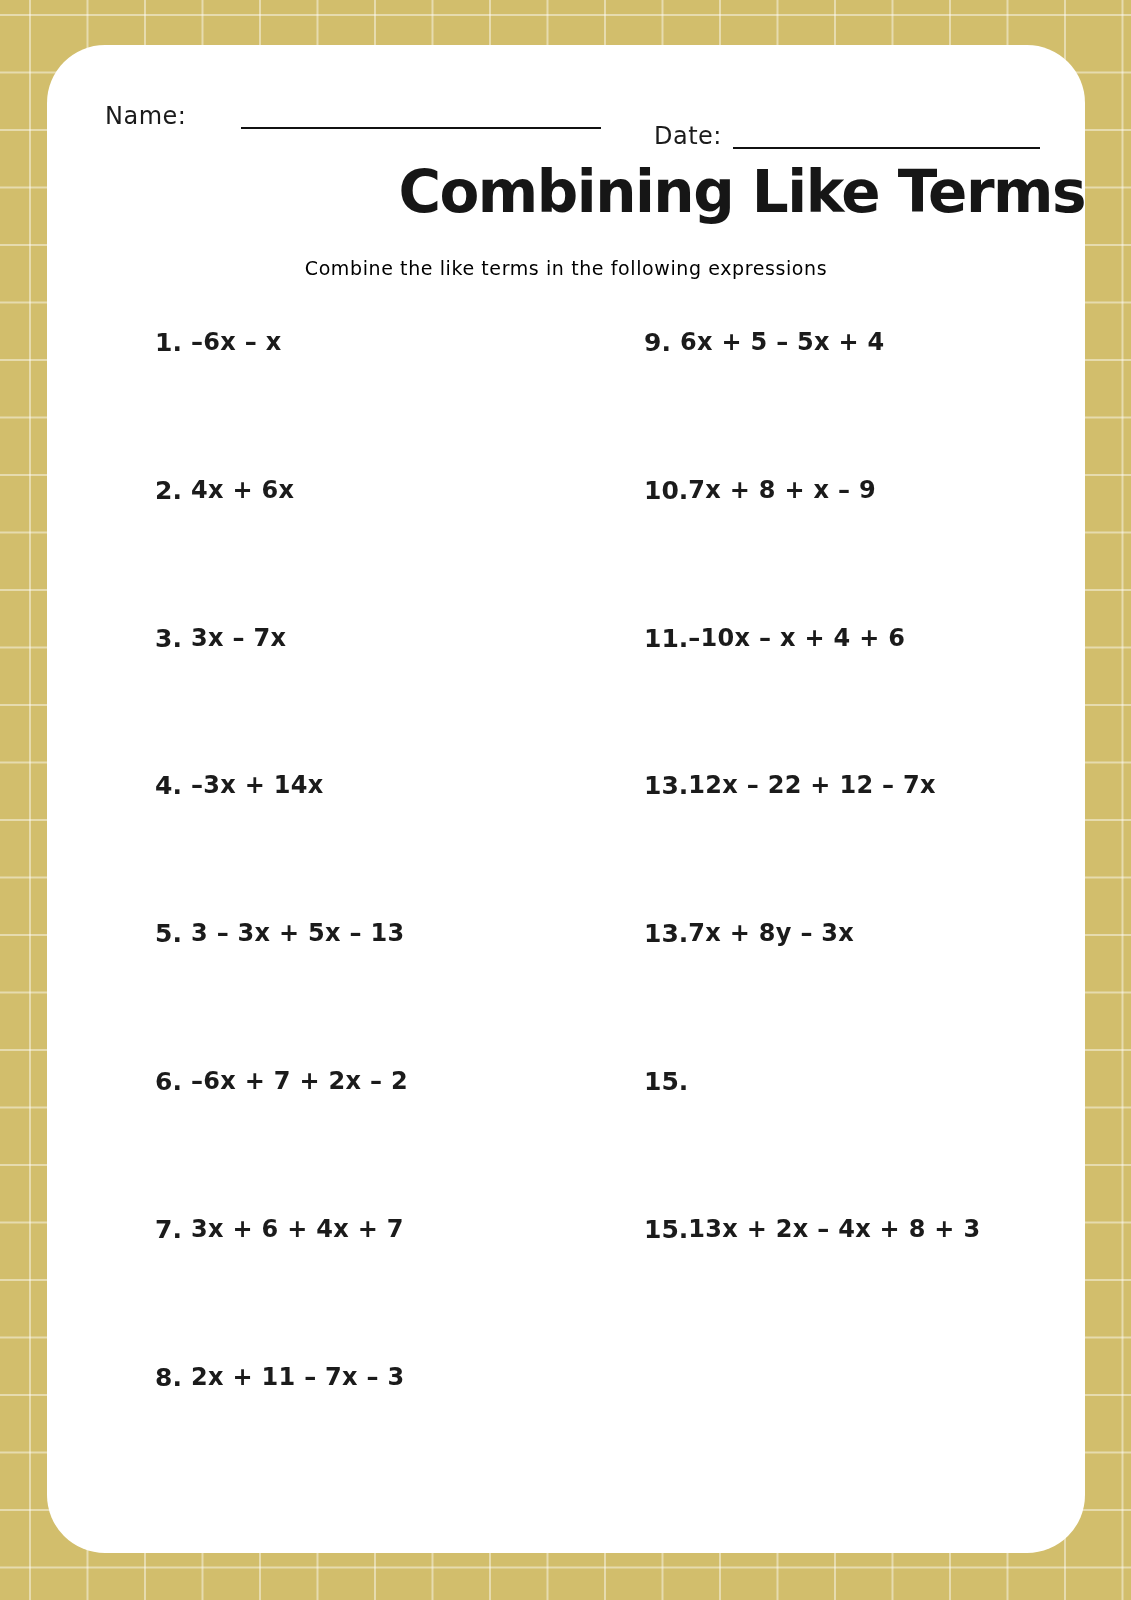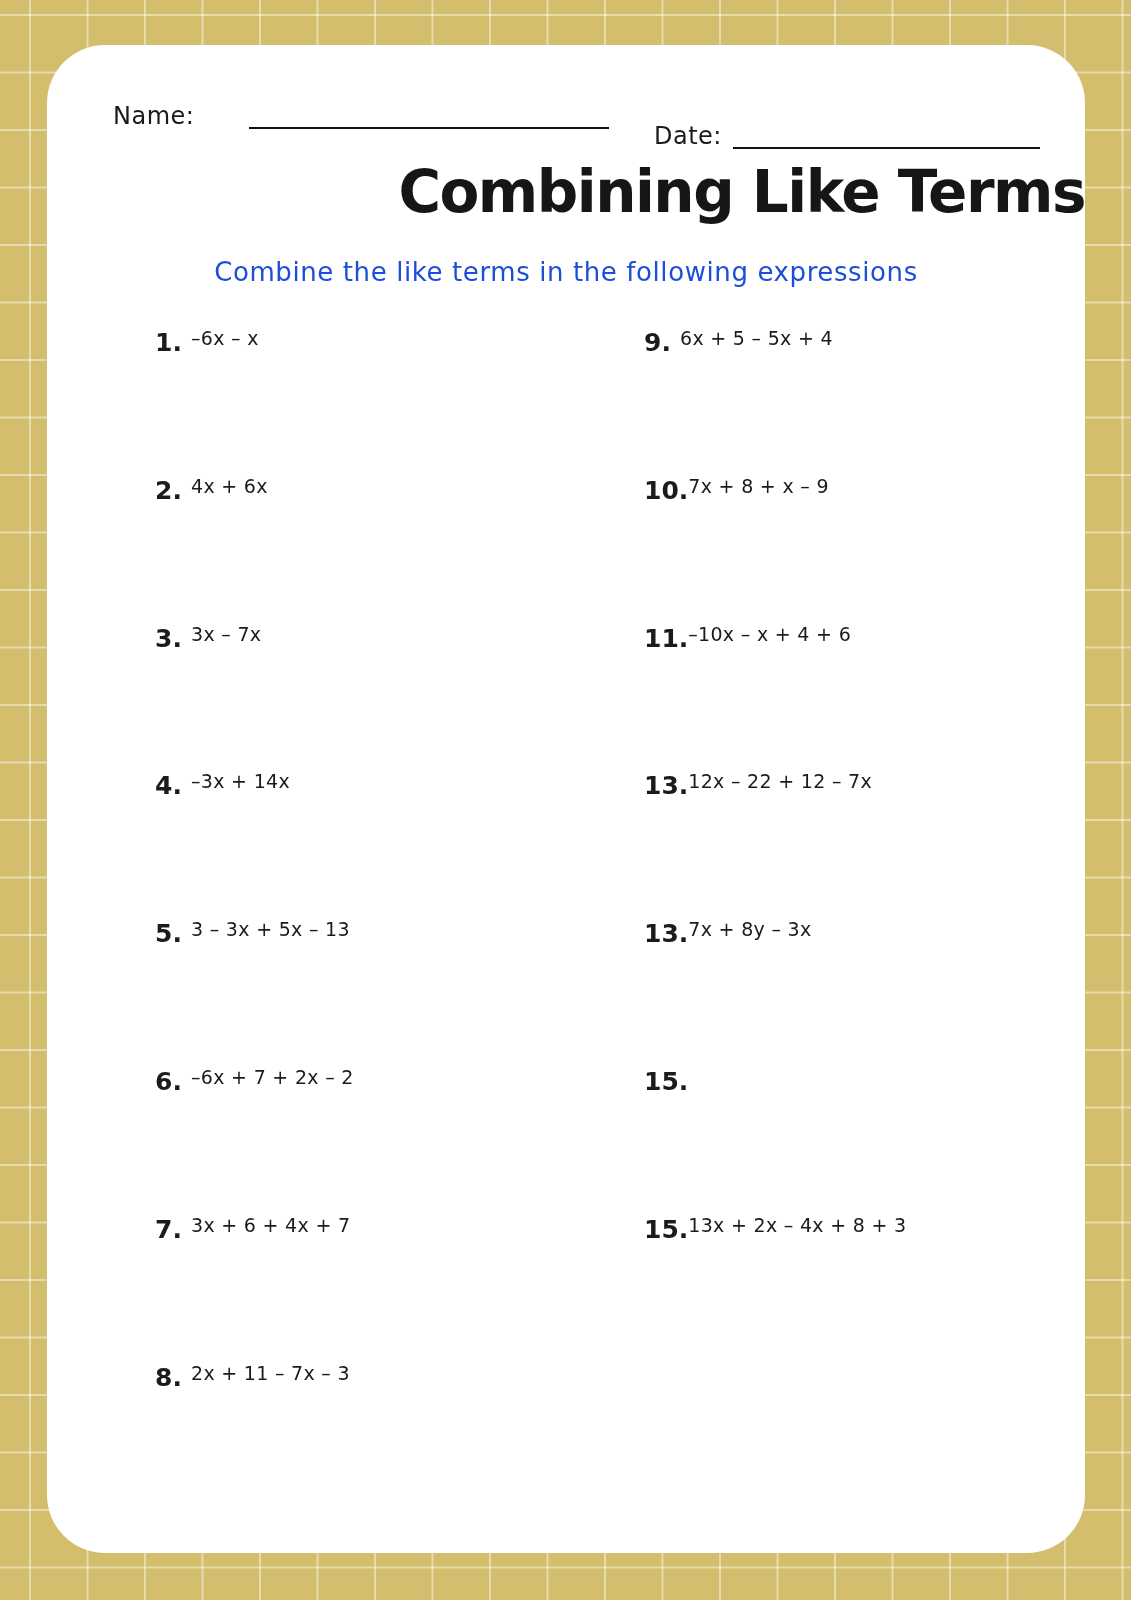--- a/index.html
+++ b/index.html
@@ -34,21 +34,21 @@
     top: 56px;
     left: 0;
     width: 100%;
     height: 40px;
   }
   .field {
     position: absolute;
     display: flex;
     align-items: flex-end;
   }
-  .field-name { left: 66px; gap: 44px; }
+  .field-name { left: 58px; gap: 44px; }
   .field-date { left: 607px; margin-top: 20px; }
   .field-label {
     font-size: 24px;
     font-weight: 500;
     color: #1b1b1b;
     line-height: 1.3;
     letter-spacing: 0.5px;
   }
   .field-line {
     border-bottom: 2px solid #111111;
@@ -69,24 +69,24 @@
     letter-spacing: -1.5px;
     color: #161616;
     line-height: 1.2;
   }
   .ws-subtitle {
     position: absolute;
     top: 212px;
     left: 0;
     width: 100%;
     text-align: center;
-    font-size: 26px;
+    font-size: 19px;
     font-weight: 400;
     letter-spacing: 0.6px;
-    color: #1d4ed8;
+    color: #000000;
   }
   .problems-grid {
     position: absolute;
     top: 282px;
     left: 108px;
     right: 20px;
     display: grid;
     grid-template-columns: 489px 1fr;
     grid-template-rows: repeat(8, 147.8px);
     grid-auto-flow: column;
@@ -97,22 +97,22 @@
     line-height: 1.25;
   }
   .pnum {
     display: inline-block;
     min-width: 36px;
     font-size: 25px;
     font-weight: 700;
     color: #1b1b1b;
   }
   .pexpr {
-    font-size: 19px;
-    font-weight: 400;
+    font-size: 24px;
+    font-weight: 700;
     color: #1b1b1b;
     letter-spacing: 0.3px;
   }
 </style>
 </head>
 <body>
 
 <div class="page-bg"></div>
 
 <div class="card">

